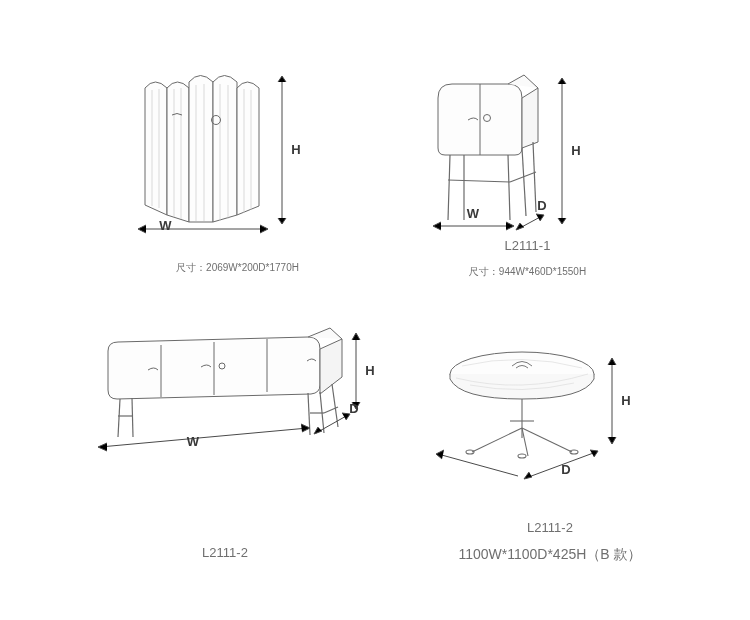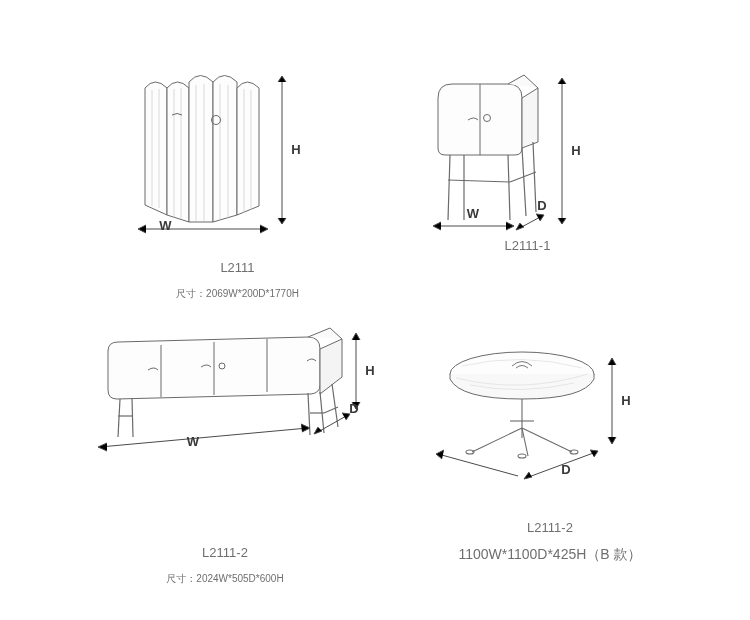--- a/index.html
+++ b/index.html
@@ -101,21 +101,20 @@
           <path d="M40 199 L166 199"></path>
           <path d="M46 195 L38 199 L46 203"></path>
           <path d="M160 195 L168 199 L160 203"></path>
         </g>
       </svg>
       <div style="position:absolute; left:0; top:186px; width:275px; text-align:center;">
         <span class="dimlabel" style="font-size:13px; color:#3a3a3a; font-weight:bold; position:relative; left:-72px;">W</span>
       </div>
     </div>
     <div class="caption" style="margin-top:22px;">
-      <div class="code">L2111</div>
       <div class="dims">尺寸：2069W*200D*1770H</div>
     </div>
   </div>
 
   <div class="cell" style="left:390px; top:30px; width:275px; height:260px;">
     <div class="figure">
       <svg width="275" height="205" viewBox="0 0 275 205">
 
         <g fill="#fdfdfd" stroke="#6a6a6a" stroke-width="1">
           <path d="M48 68 q0 -14 14 -14 L118 54 q14 0 14 14 L132 118 q0 7 -7 7 L55 125 q-7 0 -7 -7 Z"></path>
@@ -160,20 +159,21 @@
         <g stroke="#4a4a4a" stroke-width="1">
           <path d="M128 199 L152 186"></path>
           <path d="M134 197 L126 200 L130 193"></path>
           <path d="M146 184 L154 185 L150 191"></path>
         </g>
         <text class="dimlabel" x="152" y="180" text-anchor="middle">D</text>
       </svg>
     </div>
     <div class="caption" style="">
       <div class="code">L2111-1</div>
+      <div class="dims">尺寸：944W*460D*1550H</div>
     </div>
   </div>
 
   <div class="cell" style="left:60px; top:315px; width:330px; height:260px;">
     <div class="figure">
       <svg width="330" height="175" viewBox="0 0 330 175">
 
         <g fill="#fdfdfd" stroke="#6a6a6a" stroke-width="1">
           <path d="M48 36 q0 -9 10 -9 L248 22 q12 0 12 12 L260 70 q0 8 -9 9 L57 84 q-9 0 -9 -9 Z"></path>
         </g>
@@ -225,21 +225,20 @@
           <path d="M262 116 L254 119 L258 112"></path>
           <path d="M282 98 L290 99 L286 105"></path>
         </g>
         <text class="dimlabel" x="294" y="98" text-anchor="middle">D</text>
 
         <text class="dimlabel" x="133" y="131" text-anchor="middle">W</text>
       </svg>
     </div>
     <div class="caption" style="margin-top:52px;">
       <div class="code">L2111-2</div>
-      <div class="dims">尺寸：2024W*505D*600H</div>
     </div>
   </div>
 
   <div class="cell" style="left:400px; top:330px; width:300px; height:260px;">
     <div class="figure">
       <svg width="300" height="165" viewBox="0 0 300 165">
 
         <g fill="#fdfdfd" stroke="#6a6a6a" stroke-width="1">
           <ellipse cx="122" cy="44" rx="72" ry="22"></ellipse>
           <path d="M50 44 q0 5 0 5 q10 20 72 20 q62 0 72 -20 q0 0 0 -5" fill="#f8f8f8"></path>

